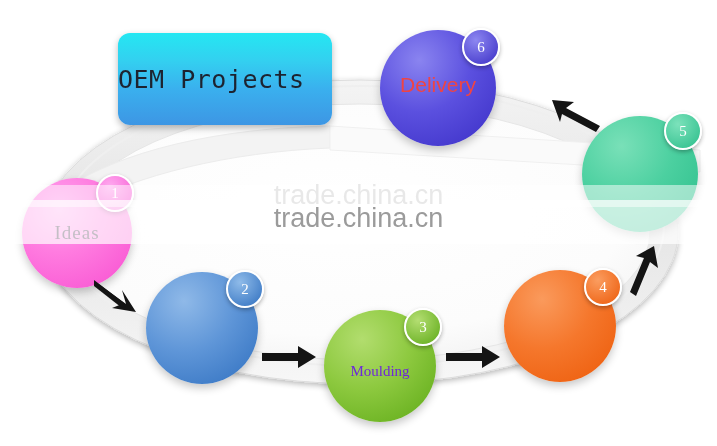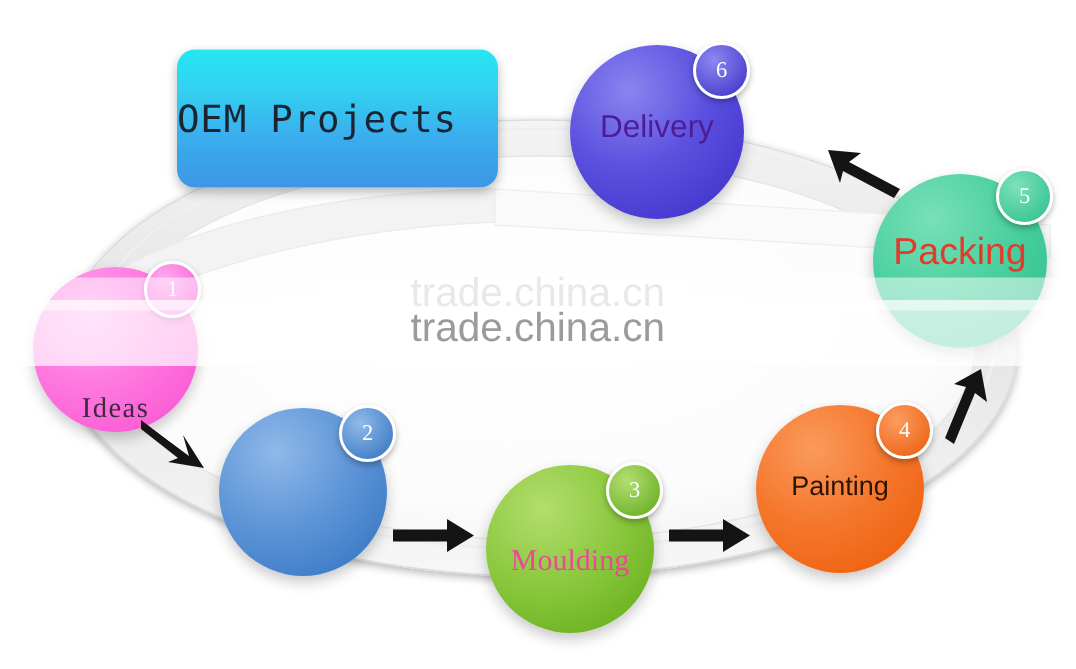--- a/index.html
+++ b/index.html
@@ -104,52 +104,51 @@
   #node-painting .node-badge  { right: -6px; top: -2px; background: radial-gradient(circle at 35% 30%, #fb9d60, #ec5a08); }
   #node-packing .node-badge   { right: -4px; top: -4px; background: radial-gradient(circle at 35% 30%, #7ce2bb, #2bbd8a); }
   #node-delivery .node-badge  { right: -4px; top: -2px; background: radial-gradient(circle at 35% 30%, #8d87f1, #3a2ec5); }
 
   #node-ideas .node-label {
     top: 44px;
     font-family: "Liberation Serif", serif;
     font-size: 19px;
     color: #3b2a40;
     letter-spacing: 1px;
-    margin-top: 40px;
   }
   #node-sculpture .node-label {
     top: 44px;
     font-family: "Liberation Serif", serif;
     font-size: 17px;
     color: #ffffff;
     letter-spacing: 1.5px;
   }
   #node-moulding .node-label {
     top: 53px;
     font-family: "Liberation Serif", serif;
-    font-size: 20px;
-    color: #ec4899;
+    font-size: 15px;
+    color: #6d28d9;
   }
   #node-painting .node-label {
     top: 44px;
     font-family: "Liberation Sans", sans-serif;
     font-size: 18px;
     color: #2b1405;
   }
   #node-packing .node-label {
     top: 38px;
     font-family: "Liberation Sans", sans-serif;
     font-size: 25px;
     color: #e23b2c;
   }
   #node-delivery .node-label {
     top: 43px;
     font-family: "Liberation Sans", sans-serif;
     font-size: 21px;
-    color: #4c1d95;
+    color: #ef4444;
   }
 
   
   .arrow {
     position: absolute;
     z-index: 9;
     pointer-events: none;
   }
 
   
@@ -251,27 +250,25 @@
   </div>
 
   <div class="node" id="node-moulding">
     <div class="node-bubble"></div>
     <div class="node-label">Moulding</div>
     <div class="node-badge">3</div>
   </div>
 
   <div class="node" id="node-painting">
     <div class="node-bubble"></div>
-    <div class="node-label">Painting</div>
     <div class="node-badge">4</div>
   </div>
 
   <div class="node" id="node-packing">
     <div class="node-bubble"></div>
-    <div class="node-label">Packing</div>
     <div class="node-badge">5</div>
   </div>
 
   <div class="node" id="node-delivery">
     <div class="node-bubble"></div>
     <div class="node-label">Delivery</div>
     <div class="node-badge">6</div>
   </div>
 
   <svg class="arrow" style="left:92px; top:276px;" width="60" height="46" viewBox="0 0 60 46">

